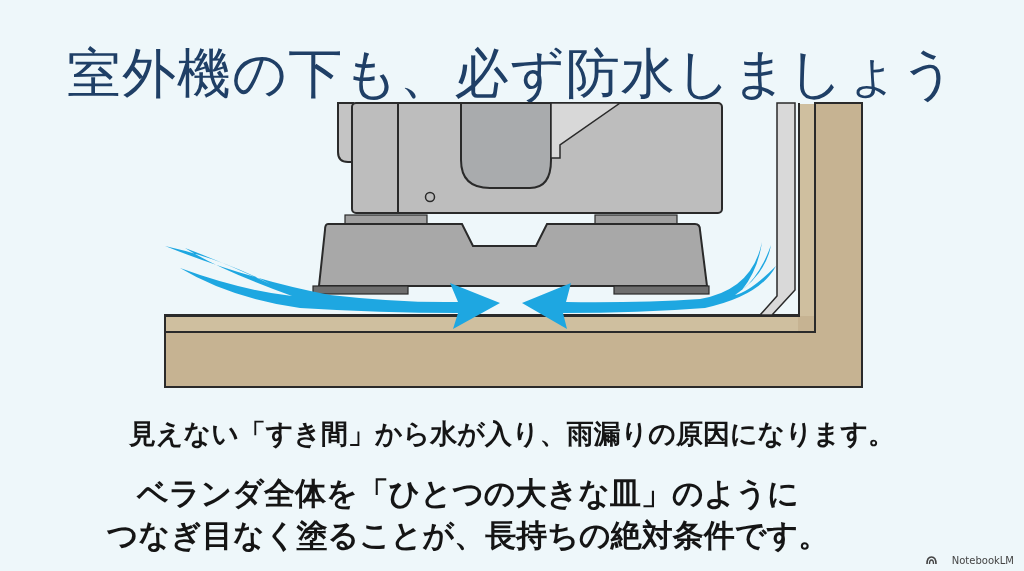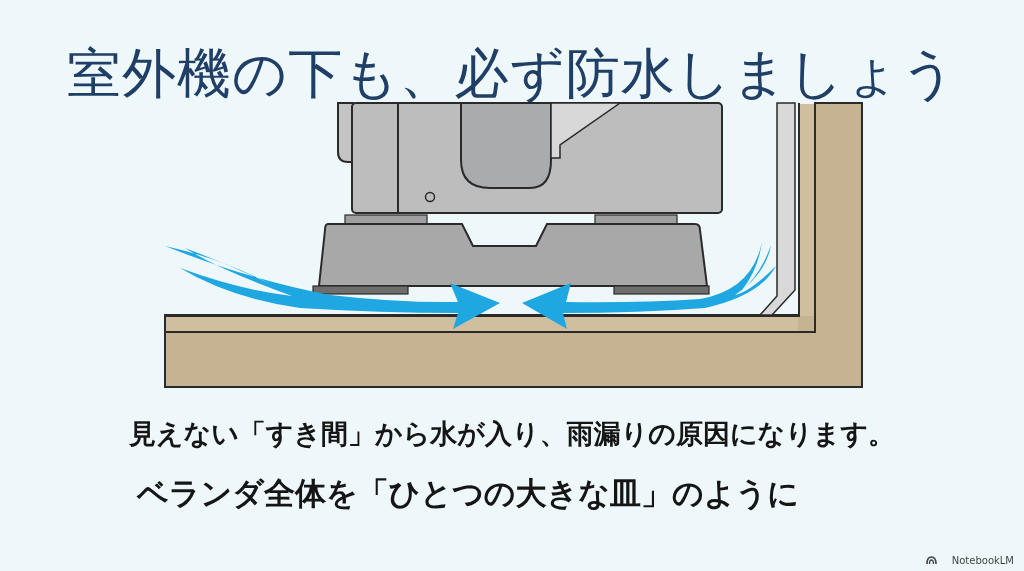--- a/index.html
+++ b/index.html
@@ -58,20 +58,21 @@
     <path d="M165 246 Q250 280 330 295 Q400 303 458 302 L450 283 L500 303 L453 329 L458 313 Q380 313 300 308 Q230 298 180 268 Q240 290 292 296 Q220 270 185 248 Q230 265 270 284 Q220 258 165 246 Z"></path>
   </g>
   <g fill="#1ea7e1">
     <path d="M762 242 Q752 290 700 299 Q640 303 566 302 L571 283 L522 303 L567 329 L563 313 Q640 313 705 308 Q760 296 776 266 Q750 292 735 295 Q766 274 771 245 Q760 276 742 290 Q758 270 762 242 Z"></path>
   </g>
 </svg>
 
 <div class="line1">見えない「すき間」から水が入り、雨漏りの原因になります。</div>
 <div class="line2">
   <div>ベランダ全体を「ひとつの大きな皿」のように</div>
+  <div>つなぎ目なく塗ることが、長持ちの絶対条件です。</div>
 </div>
 
 <div class="brand">
   <svg width="11" height="9" viewBox="0 0 11 9">
     <path d="M1 8 Q1 1 5.5 1 Q10 1 10 8" fill="none" stroke="#444" stroke-width="1.6"></path>
     <path d="M3.5 8 Q3.5 4 5.5 4 Q7.5 4 7.5 8" fill="none" stroke="#444" stroke-width="1.4"></path>
   </svg>
   <span>NotebookLM</span>
 </div>
 

